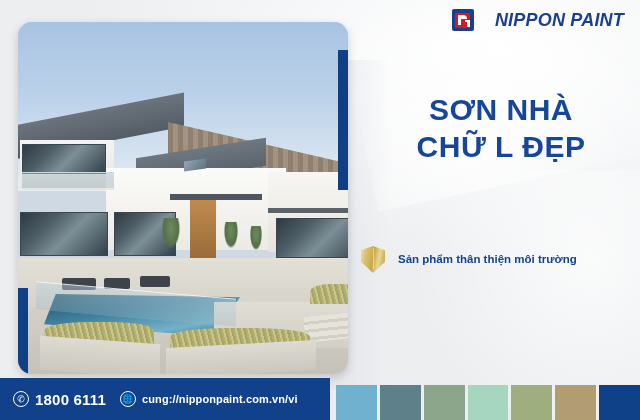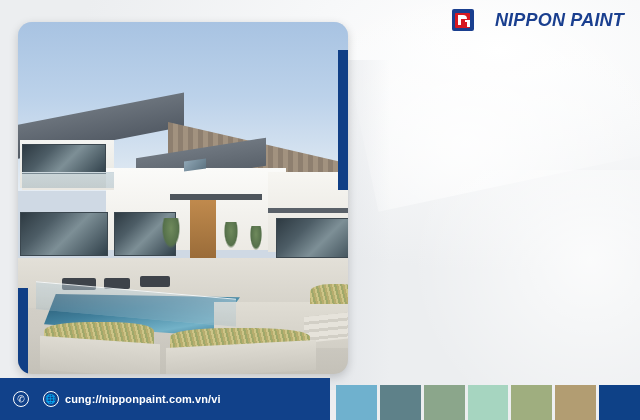--- a/index.html
+++ b/index.html
@@ -350,33 +350,46 @@
       <div class="grass gr3"></div>
       <div class="grass gr1"></div>
       <div class="planter p1"></div>
       <div class="grass gr2"></div>
       <div class="planter p2"></div>
     </div>
     <div class="accent-bar"></div>
     <div class="accent-bar-bottom"></div>
   </div>
 
+  <div class="content">
+    <div class="headline">
+      <span class="l1">SƠN NHÀ</span>
+      <span class="l2">CHỮ L ĐẸP</span>
+    </div>
+  </div>
 
   <div class="features">
 
 
+    <div class="feature">
+      <div class="ficon">
+        <div class="shield"></div>
+      </div>
+      <div class="feature-text">Sản phẩm thân thiện môi trường</div>
+    </div>
 
 
   </div>
 
   <div class="footer">
     <div class="footer-left">
 
       <div class="fitem">
         <div class="circ-ico">✆</div>
+        <div class="fphone">1800 6111</div>
       </div>
 
       <div class="fitem">
         <div class="circ-ico">🌐</div>
         <div class="furl">cung://nipponpaint.com.vn/vi</div>
       </div>
 
     </div>
     <div class="swatches">
       <div class="sw" style="background: rgb(111, 177, 206);"></div>

